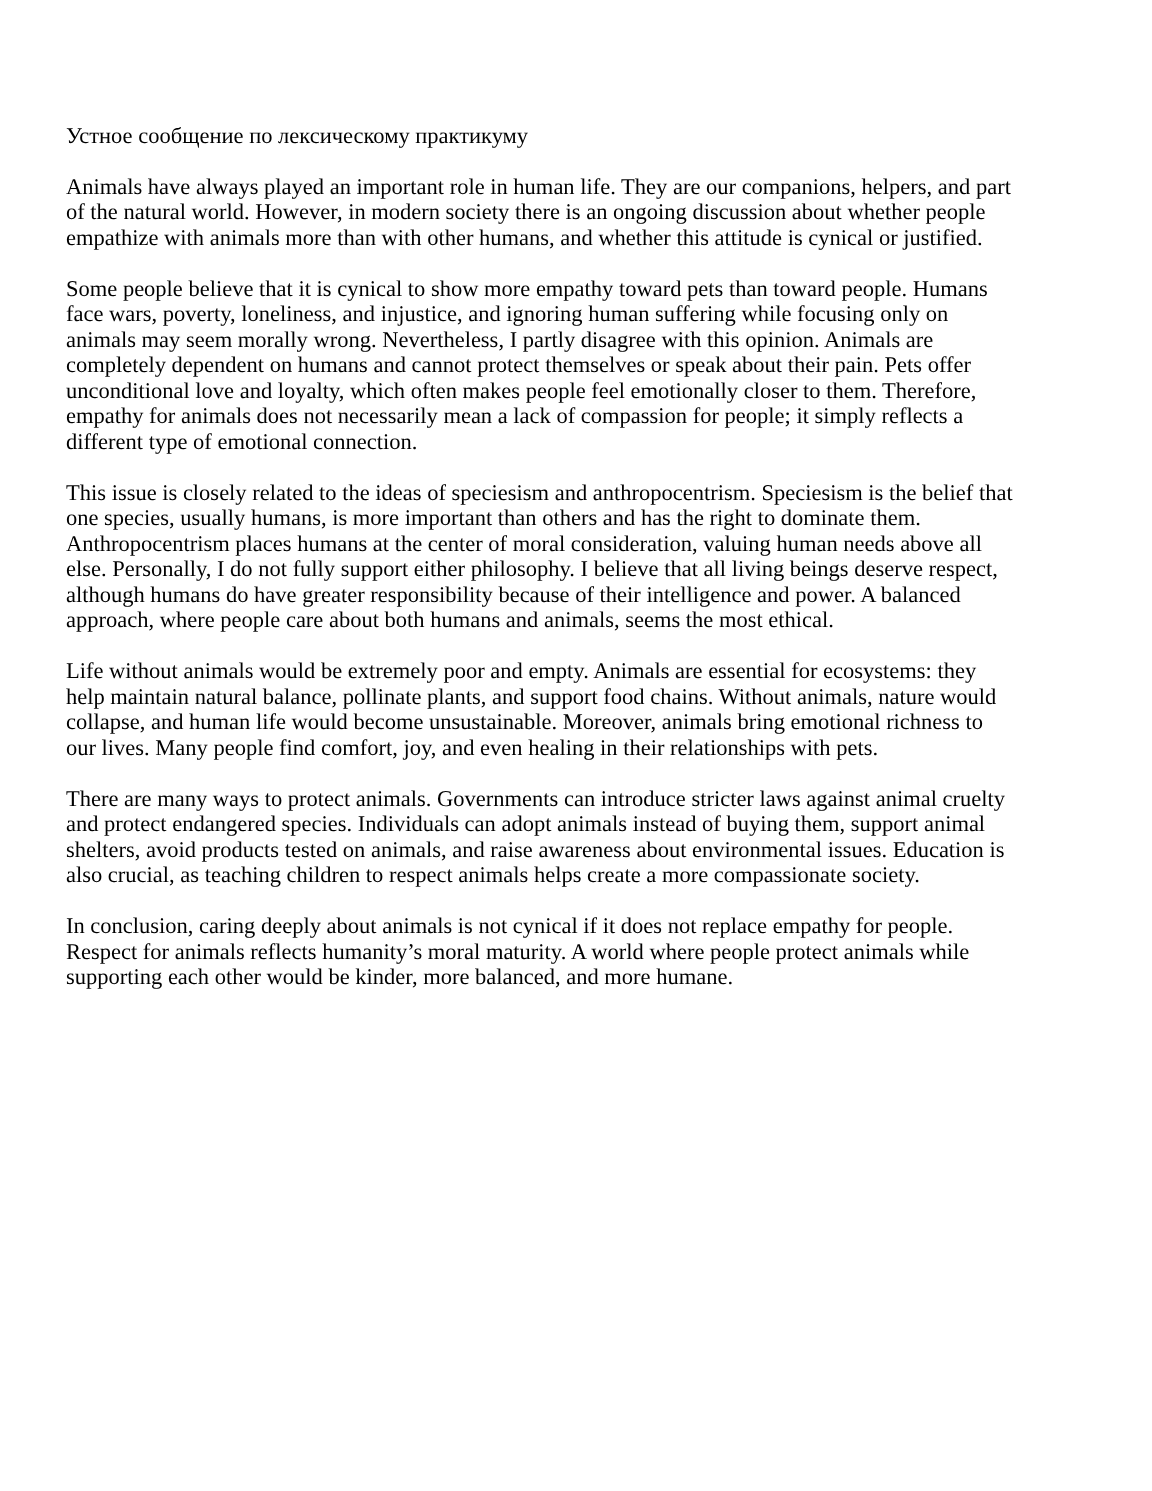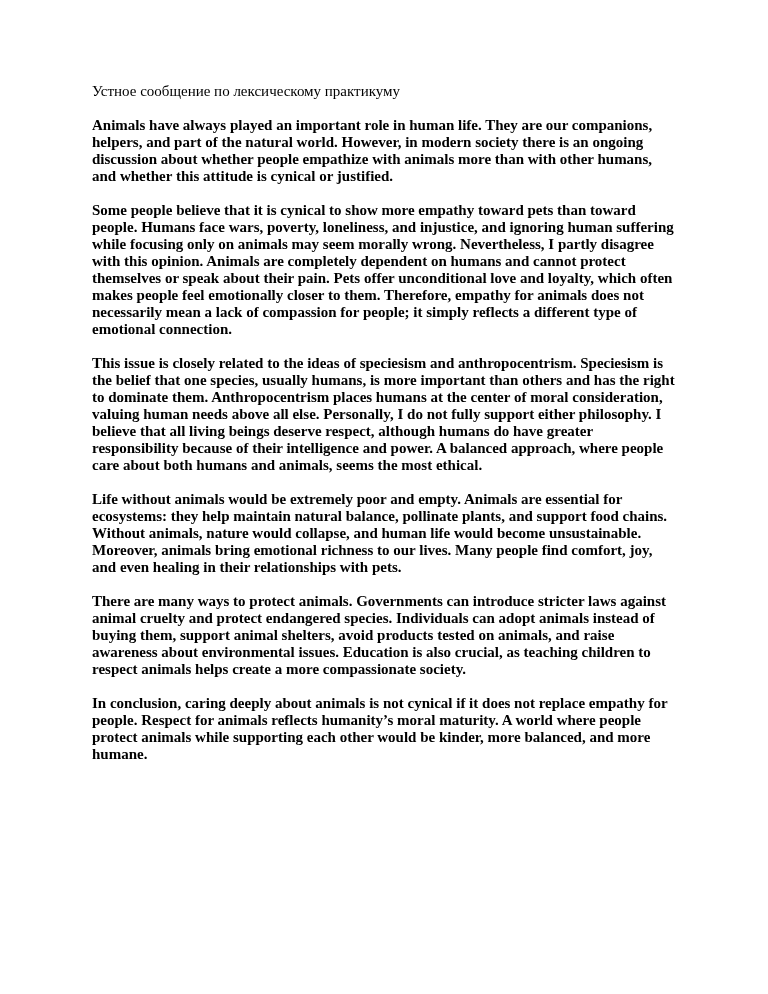--- a/index.html
+++ b/index.html
@@ -9,39 +9,38 @@
   body {
     width: 768px;
     height: 994px;
     background: #ffffff;
     overflow: hidden;
   }
   .doc-page {
     box-sizing: border-box;
     width: 768px;
     height: 994px;
-    padding: 83px 91px 0 92px;
+    padding: 83px 91px 0 44px;
     background: #ffffff;
     color: #000000;
     font-family: "Liberation Serif", "DejaVu Serif", serif;
     font-size: 15px;
     line-height: 17px;
     text-align: left;
   }
   .doc-title {
     margin: 0;
     padding: 0;
     font-size: 15px;
     font-weight: normal;
     line-height: 17px;
   }
   .doc-paragraph {
     margin: 17px 0 0 0;
     padding: 0;
-    font-weight: bold;
   }
 </style>
 </head>
 <body>
 
 <main class="doc-page">
   <h1 class="doc-title">Устное сообщение по лексическому практикуму</h1>
 
   <p class="doc-paragraph">Animals have always played an important role in human life. They are our companions, helpers, and part of the natural world. However, in modern society there is an ongoing discussion about whether people empathize with animals more than with other humans, and whether this attitude is cynical or justified.</p>
 

